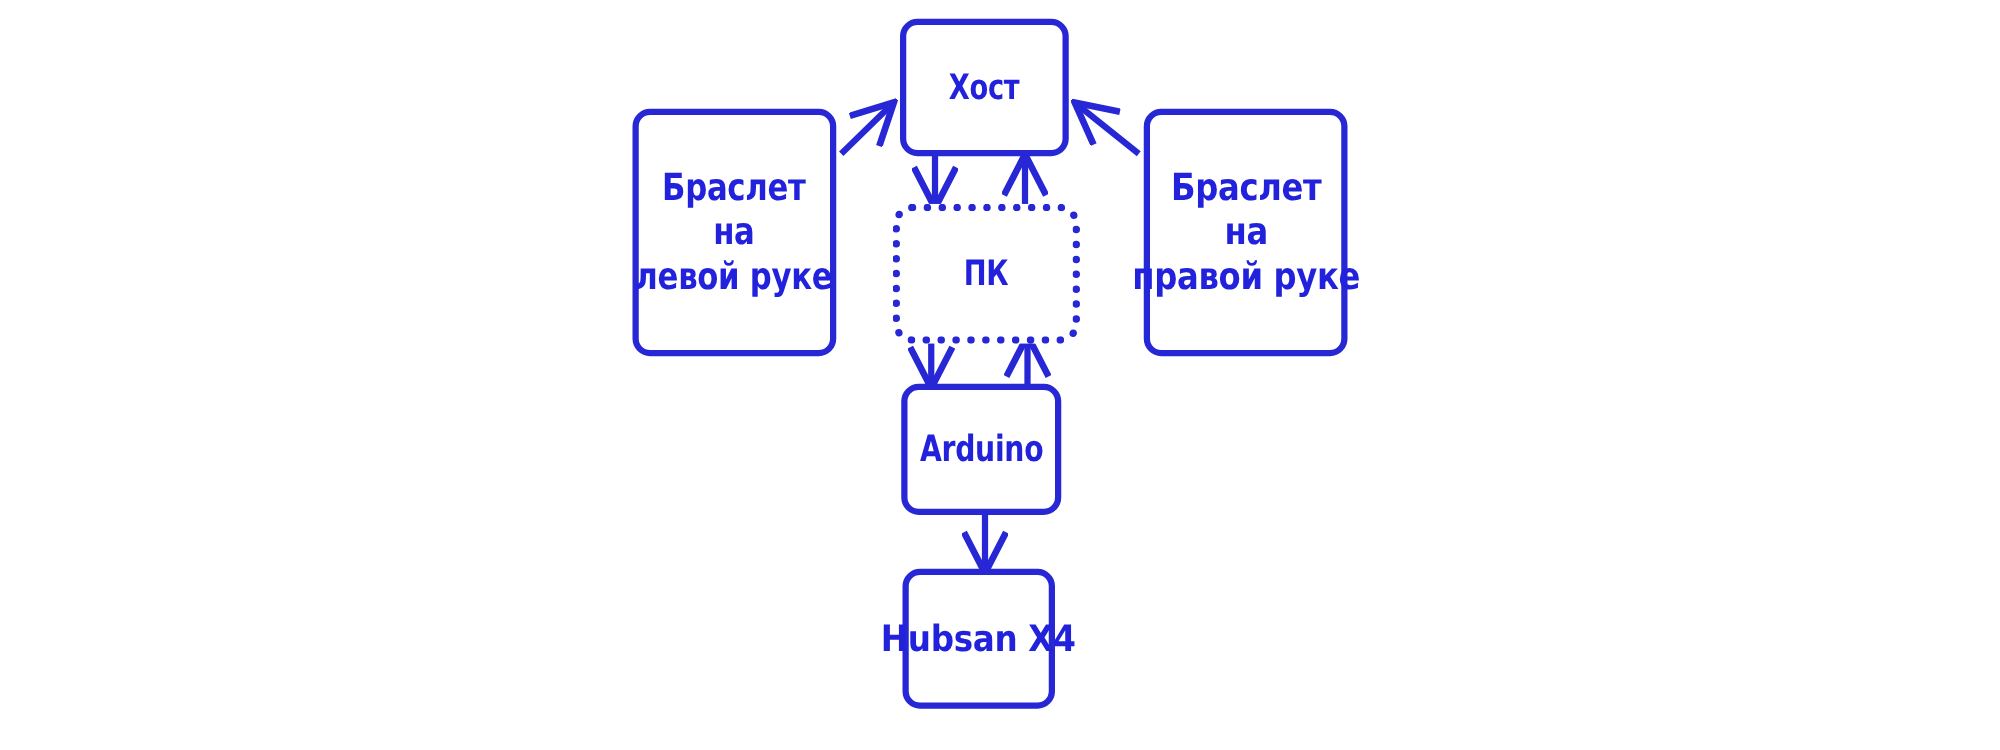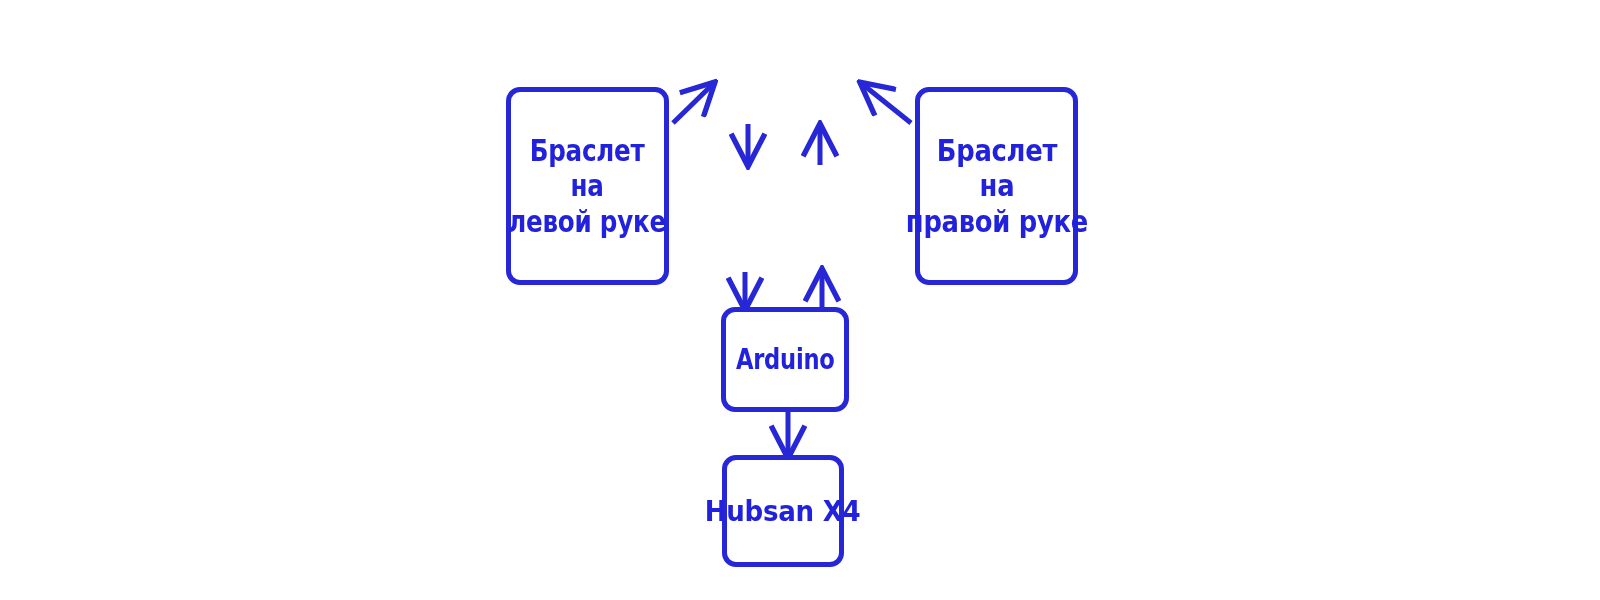--- a/index.html
+++ b/index.html
@@ -109,21 +109,27 @@
 
     <g>
       <path d="M 822 309 L 822 270" fill="none" stroke="#2727d6" stroke-width="5" stroke-linecap="butt" marker-end="url(#arrow-open)"></path>
     </g>
 
     <g>
       <path d="M 788 411 L 788 457" fill="none" stroke="#2727d6" stroke-width="5" stroke-linecap="butt" marker-end="url(#arrow-open)"></path>
     </g>
   </svg>
 
+  <div class="node" id="node-host">
+    <span class="node-label">Хост</span>
+  </div>
 
+  <div class="node dotted" id="node-pc">
+    <span class="node-label">ПК</span>
+  </div>
 
   <div class="node" id="node-arduino">
     <span class="node-label">Arduino</span>
   </div>
 
   <div class="node" id="node-hubsan">
     <span class="node-label">Hubsan X4</span>
   </div>
 
   <div class="node" id="node-left-band">

